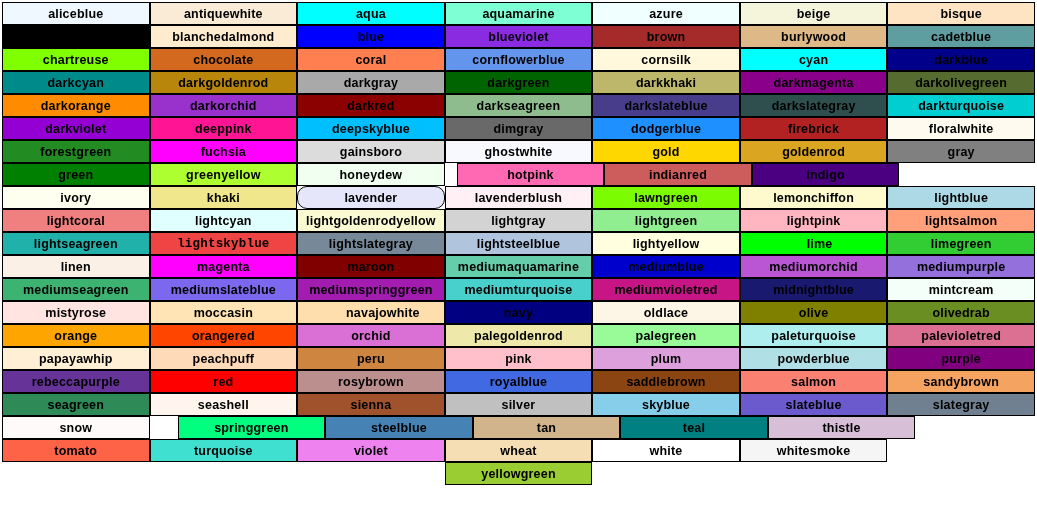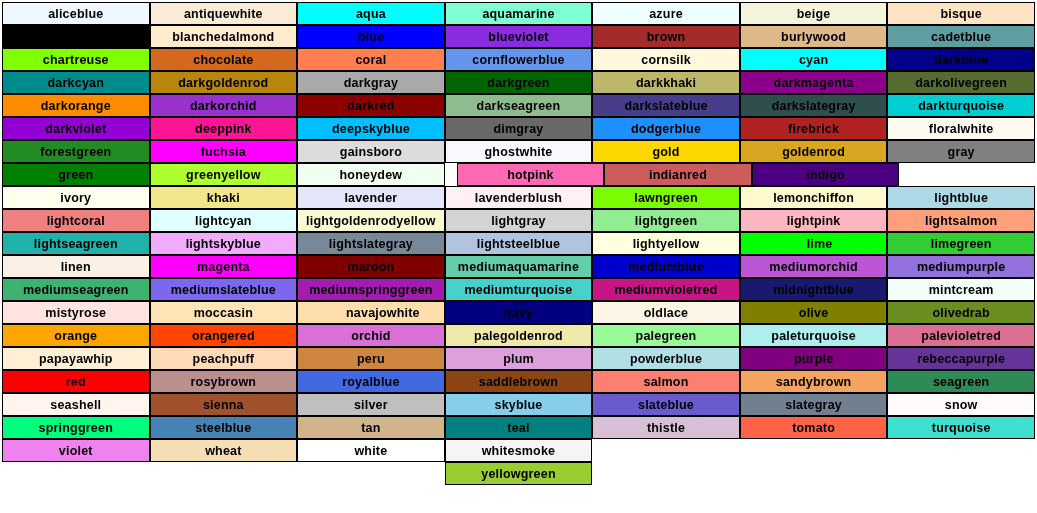--- a/index.html
+++ b/index.html
@@ -91,34 +91,34 @@
     <div class="swatch" style="background-color: rgb(218, 165, 32);">goldenrod</div>
     <div class="swatch" style="background-color: rgb(128, 128, 128);">gray</div>
     <div class="swatch" style="background-color: rgb(0, 128, 0);">green</div>
     <div class="swatch" style="background-color: rgb(173, 255, 47);">greenyellow</div>
     <div class="swatch" style="background-color: rgb(240, 255, 240);">honeydew</div>
     <div class="swatch" style="background-color: rgb(255, 105, 180); margin-left: 12px;">hotpink</div>
     <div class="swatch" style="background-color: rgb(205, 92, 92);">indianred</div>
     <div class="swatch" style="background-color: rgb(75, 0, 130);">indigo</div>
     <div class="swatch" style="background-color: rgb(255, 255, 240);">ivory</div>
     <div class="swatch" style="background-color: rgb(240, 230, 140);">khaki</div>
-    <div class="swatch" style="background-color: rgb(230, 230, 250);">lavender</div>
+    <div class="swatch" style="background-color: rgb(230, 230, 250); border-radius: 10px;">lavender</div>
     <div class="swatch" style="background-color: rgb(255, 240, 245);">lavenderblush</div>
     <div class="swatch" style="background-color: rgb(124, 252, 0);">lawngreen</div>
     <div class="swatch" style="background-color: rgb(255, 250, 205);">lemonchiffon</div>
     <div class="swatch" style="background-color: rgb(173, 216, 230);">lightblue</div>
     <div class="swatch" style="background-color: rgb(240, 128, 128);">lightcoral</div>
     <div class="swatch" style="background-color: rgb(224, 255, 255);">lightcyan</div>
     <div class="swatch" style="background-color: rgb(250, 250, 210);">lightgoldenrodyellow</div>
     <div class="swatch" style="background-color: rgb(211, 211, 211);">lightgray</div>
     <div class="swatch" style="background-color: rgb(144, 238, 144);">lightgreen</div>
     <div class="swatch" style="background-color: rgb(255, 182, 193);">lightpink</div>
     <div class="swatch" style="background-color: rgb(255, 160, 122);">lightsalmon</div>
     <div class="swatch" style="background-color: rgb(32, 178, 170);">lightseagreen</div>
-    <div class="swatch" style="background-color: #f0abfc;">lightskyblue</div>
+    <div class="swatch" style="background-color: #ef4444; font-family: Liberation Mono, monospace;">lightskyblue</div>
     <div class="swatch" style="background-color: rgb(119, 136, 153);">lightslategray</div>
     <div class="swatch" style="background-color: rgb(176, 196, 222);">lightsteelblue</div>
     <div class="swatch" style="background-color: rgb(255, 255, 224);">lightyellow</div>
     <div class="swatch" style="background-color: rgb(0, 255, 0); padding-left: 12px;">lime</div>
     <div class="swatch" style="background-color: rgb(50, 205, 50);">limegreen</div>
     <div class="swatch" style="background-color: rgb(250, 240, 230);">linen</div>
     <div class="swatch" style="background-color: rgb(255, 0, 255);">magenta</div>
     <div class="swatch" style="background-color: rgb(128, 0, 0);">maroon</div>
     <div class="swatch" style="background-color: rgb(102, 205, 170);">mediumaquamarine</div>
     <div class="swatch" style="background-color: rgb(0, 0, 205);">mediumblue</div>
@@ -141,39 +141,40 @@
     <div class="swatch" style="background-color: rgb(255, 165, 0);">orange</div>
     <div class="swatch" style="background-color: rgb(255, 69, 0);">orangered</div>
     <div class="swatch" style="background-color: rgb(218, 112, 214);">orchid</div>
     <div class="swatch" style="background-color: rgb(238, 232, 170);">palegoldenrod</div>
     <div class="swatch" style="background-color: rgb(152, 251, 152);">palegreen</div>
     <div class="swatch" style="background-color: rgb(175, 238, 238);">paleturquoise</div>
     <div class="swatch" style="background-color: rgb(219, 112, 147);">palevioletred</div>
     <div class="swatch" style="background-color: rgb(255, 239, 213);">papayawhip</div>
     <div class="swatch" style="background-color: rgb(255, 218, 185);">peachpuff</div>
     <div class="swatch" style="background-color: rgb(205, 133, 63);">peru</div>
+    <div class="swatch" style="background-color: rgb(255, 192, 203);">pink</div>
     <div class="swatch" style="background-color: rgb(221, 160, 221);">plum</div>
     <div class="swatch" style="background-color: rgb(176, 224, 230);">powderblue</div>
     <div class="swatch" style="background-color: rgb(128, 0, 128);">purple</div>
     <div class="swatch" style="background-color: rgb(102, 51, 153);">rebeccapurple</div>
     <div class="swatch" style="background-color: rgb(255, 0, 0);">red</div>
     <div class="swatch" style="background-color: rgb(188, 143, 143);">rosybrown</div>
     <div class="swatch" style="background-color: rgb(65, 105, 225);">royalblue</div>
     <div class="swatch" style="background-color: rgb(139, 69, 19);">saddlebrown</div>
     <div class="swatch" style="background-color: rgb(250, 128, 114);">salmon</div>
     <div class="swatch" style="background-color: rgb(244, 164, 96);">sandybrown</div>
     <div class="swatch" style="background-color: rgb(46, 139, 87);">seagreen</div>
     <div class="swatch" style="background-color: rgb(255, 245, 238);">seashell</div>
     <div class="swatch" style="background-color: rgb(160, 82, 45);">sienna</div>
     <div class="swatch" style="background-color: rgb(192, 192, 192);">silver</div>
     <div class="swatch" style="background-color: rgb(135, 206, 235);">skyblue</div>
     <div class="swatch" style="background-color: rgb(106, 90, 205);">slateblue</div>
     <div class="swatch" style="background-color: rgb(112, 128, 144);">slategray</div>
     <div class="swatch" style="background-color: rgb(255, 250, 250);">snow</div>
-    <div class="swatch" style="background-color: rgb(0, 255, 127);">springgreen</div>
+    <div class="swatch" style="background-color: rgb(0, 255, 127); margin-left: 28px;">springgreen</div>
     <div class="swatch" style="background-color: rgb(70, 130, 180);">steelblue</div>
     <div class="swatch" style="background-color: rgb(210, 180, 140);">tan</div>
     <div class="swatch" style="background-color: rgb(0, 128, 128);">teal</div>
     <div class="swatch" style="background-color: rgb(216, 191, 216);">thistle</div>
     <div class="swatch" style="background-color: rgb(255, 99, 71);">tomato</div>
     <div class="swatch" style="background-color: rgb(64, 224, 208);">turquoise</div>
     <div class="swatch" style="background-color: rgb(238, 130, 238);">violet</div>
     <div class="swatch" style="background-color: rgb(245, 222, 179);">wheat</div>
     <div class="swatch" style="background-color: rgb(255, 255, 255);">white</div>
     <div class="swatch" style="background-color: rgb(245, 245, 245);">whitesmoke</div>

